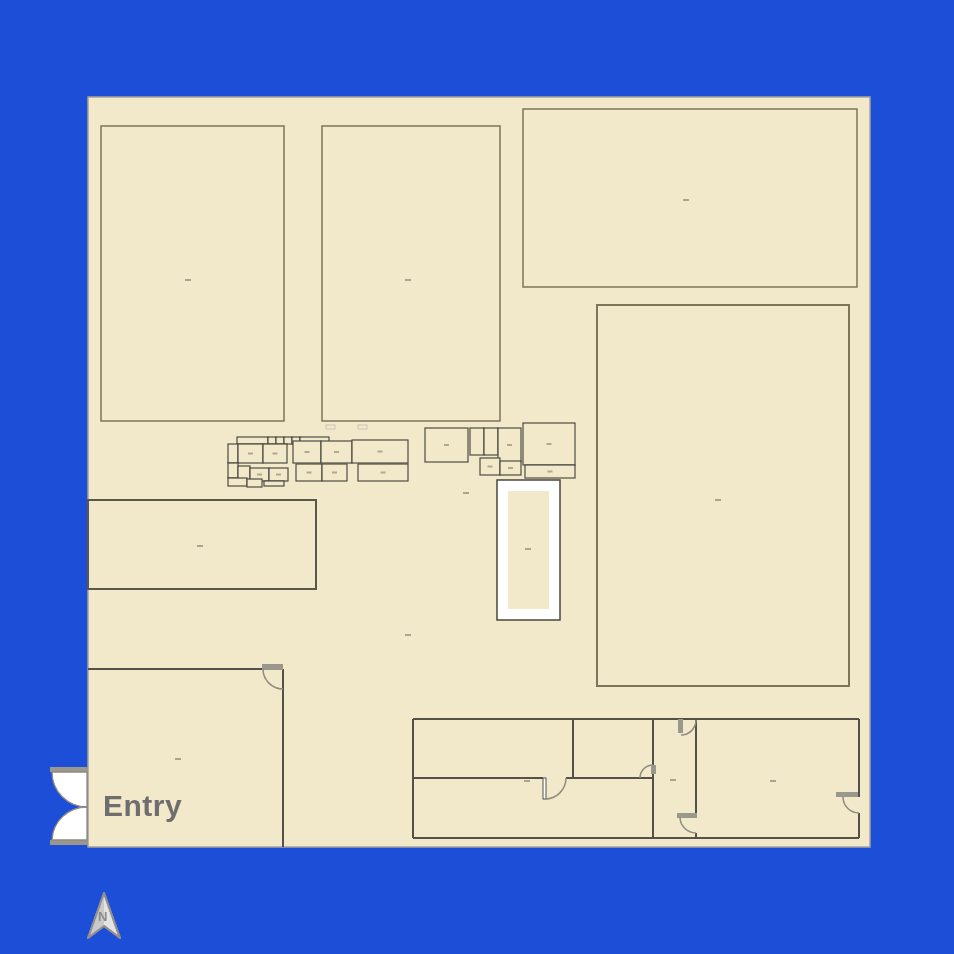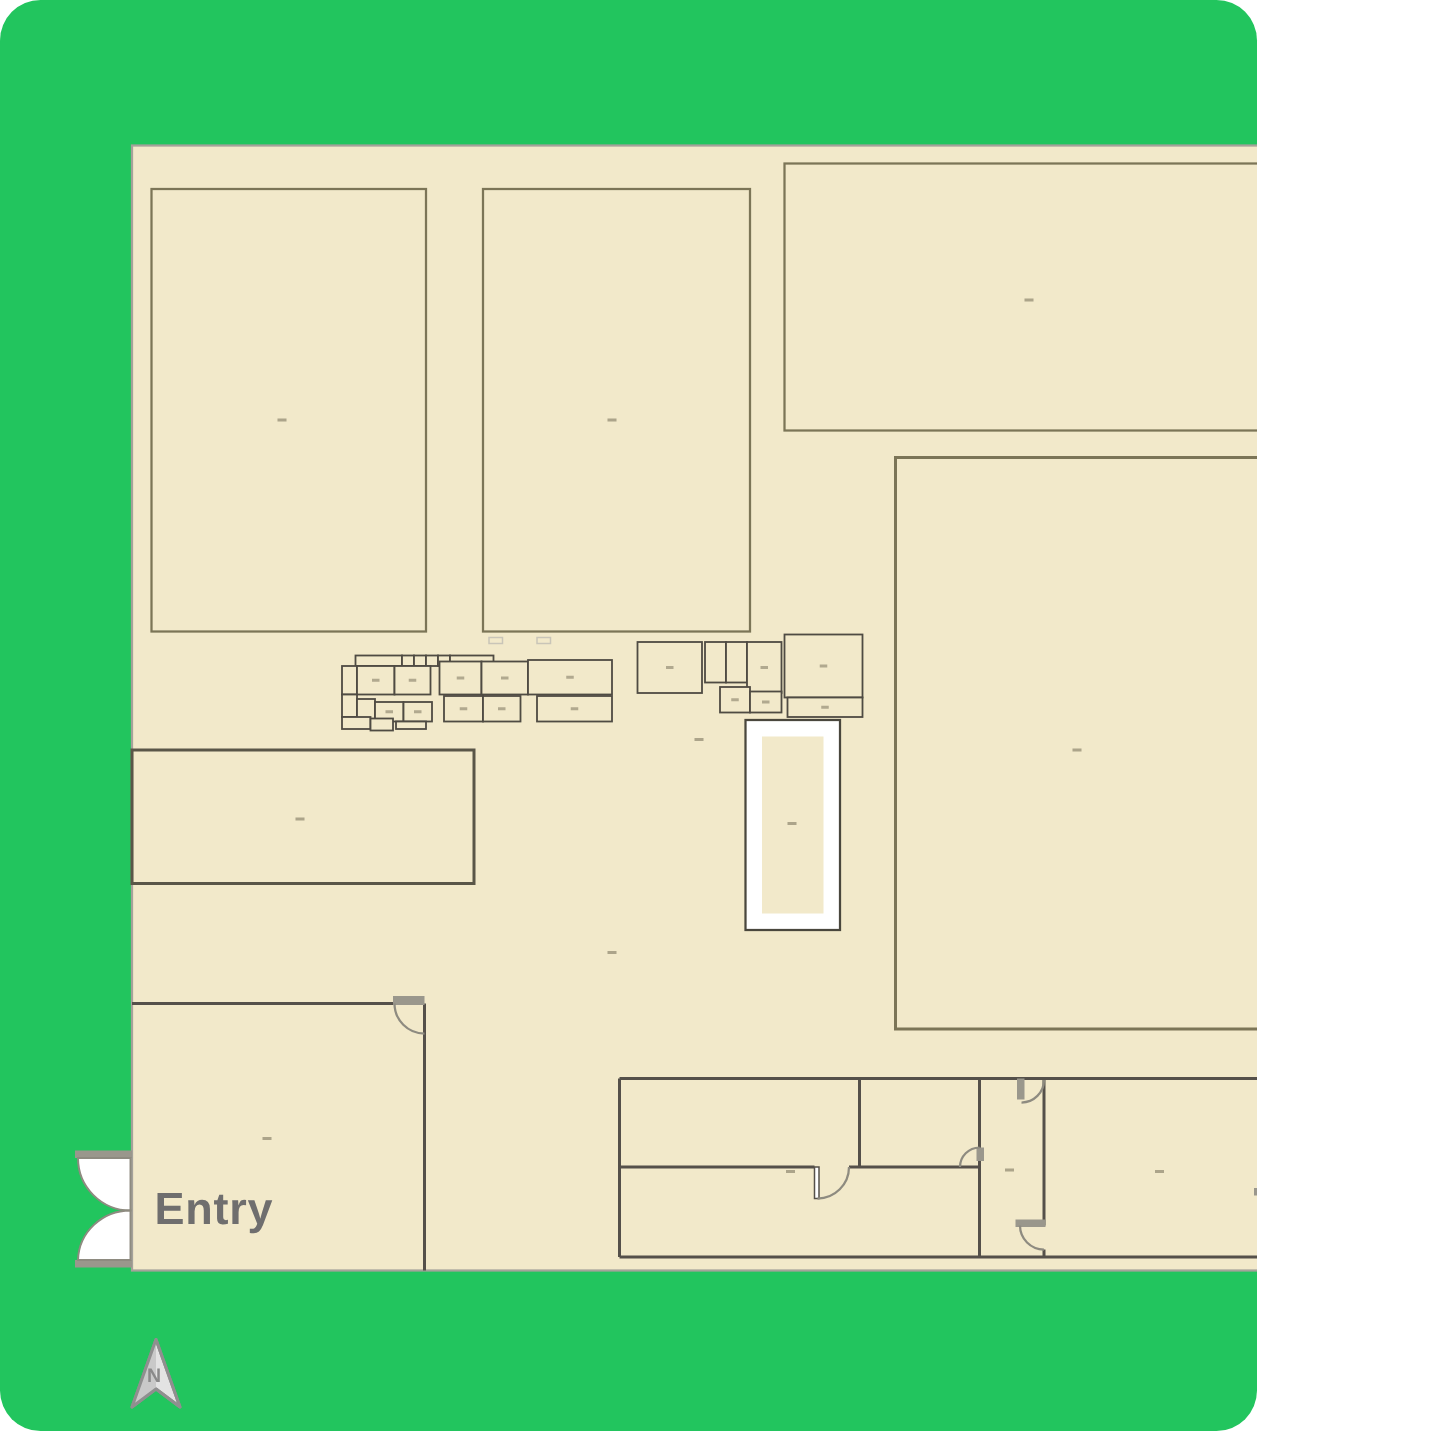--- a/index.html
+++ b/index.html
@@ -1,17 +1,17 @@
 <!DOCTYPE html>
 <html><head>
 <meta charset="utf-8">
 <style>
   html,body{margin:0;padding:0;background:#ffffff;}
-  #canvas{position:relative;width:838px;height:954px;background:#22c55e;overflow:hidden;
-          font-family:"Liberation Sans", sans-serif;border-radius:27px;}
+  #canvas{position:relative;width:954px;height:954px;background:#1d4ed8;overflow:hidden;
+          font-family:"Liberation Sans", sans-serif;}
   svg{position:absolute;left:0;top:0;}
   text{font-family:"Liberation Sans", sans-serif;}
 </style>
 </head>
 <body>
 
 <div id="canvas">
   <svg id="plan-svg" width="954" height="954" viewBox="0 0 954 954">
 
     <g id="g-boundary">

